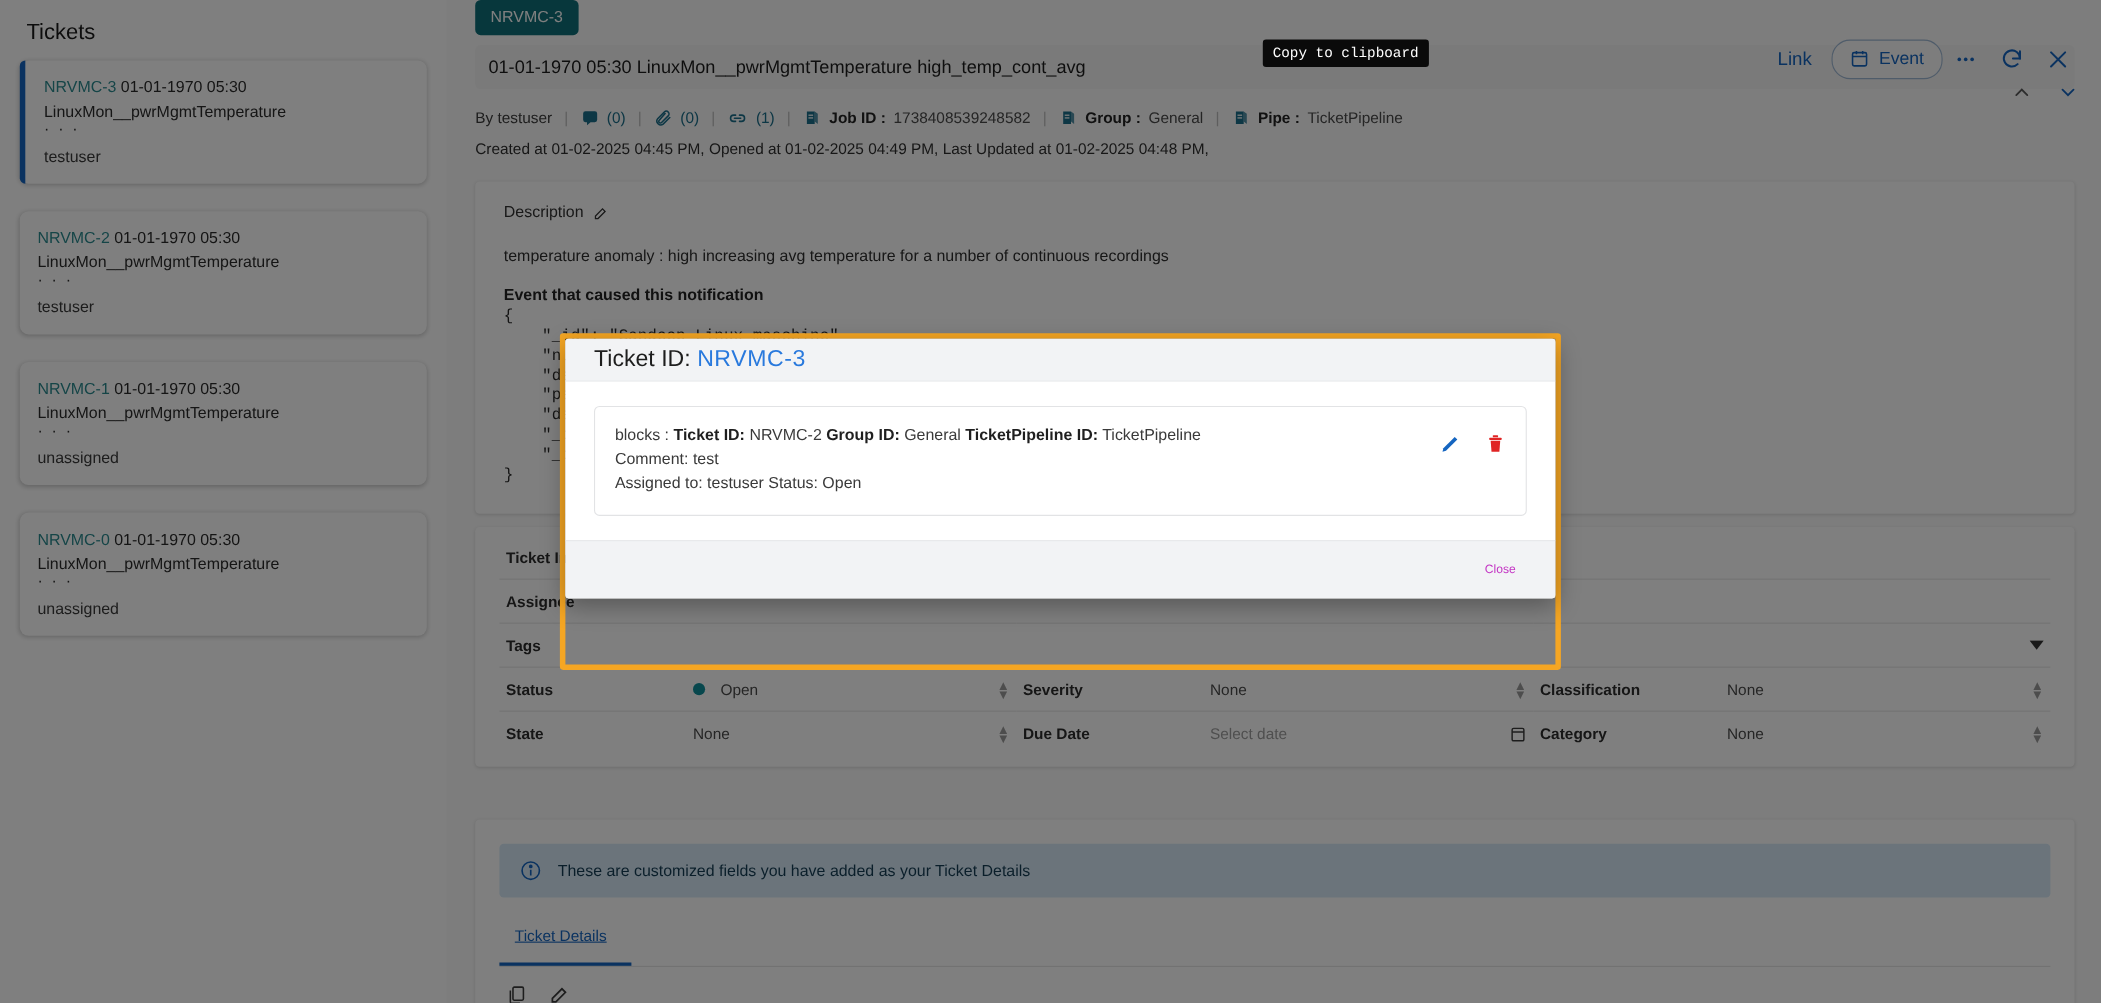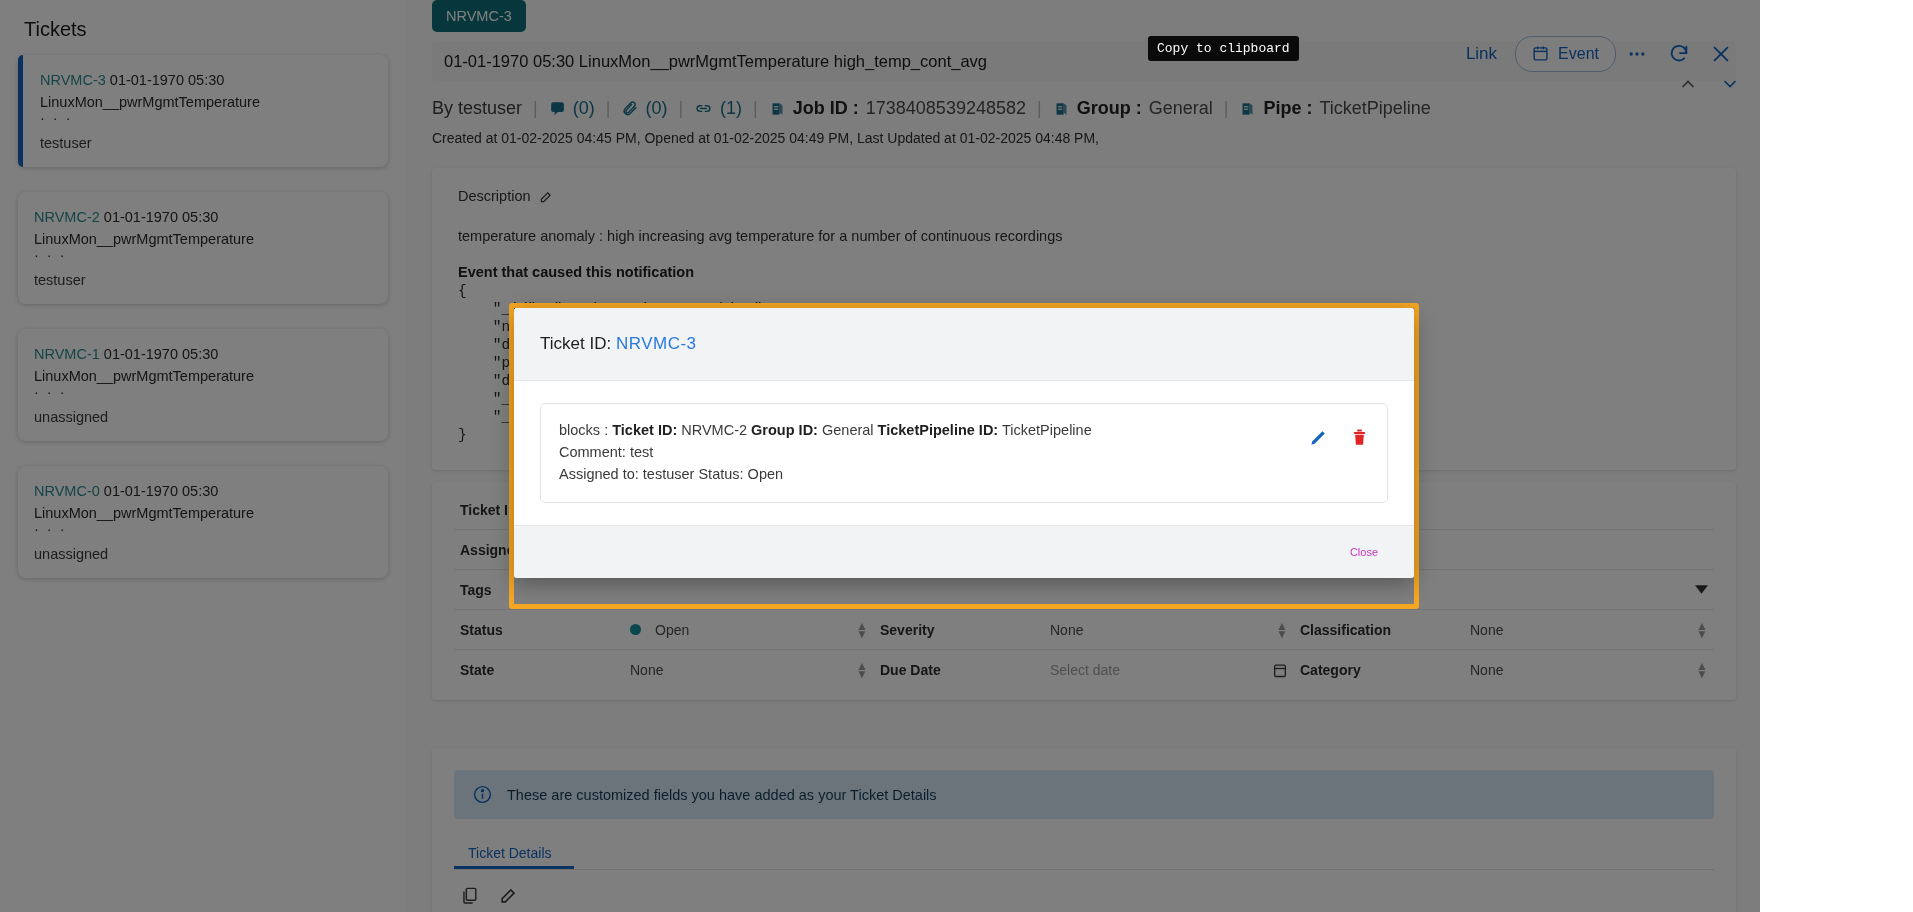--- a/index.html
+++ b/index.html
@@ -5,21 +5,21 @@
   * { box-sizing: border-box; }
   html, body {
     margin: 0; padding: 0;
     width: 1913px; height: 912px;
     overflow: hidden;
     font-family: "Liberation Sans", sans-serif;
     background: #ffffff;
   }
   #root {
     position: relative;
-    width: 1760px; height: 912px;
+    width: 1910px; height: 912px;
     background: #000000;
   }
 
   
   #app {
     position: absolute; inset: 0;
     display: flex;
     background: #ffffff;
   }
 
@@ -129,21 +129,21 @@
     white-space: nowrap;
     top: 36px;
     left: 1148px;
     z-index: 40;
     font-family: Liberation Mono, monospace;
   }
 
   .meta-row {
     display: flex; align-items: center;
     margin: 17px 0 0 26px;
-    font-size: 18px;
+    font-size: 14px;
     color: #3d3d3d;
     gap: 0;
     flex-wrap: nowrap;
   }
   .meta-sep { color: #bdbdbd; margin: 0 11px; }
   .meta-item { display: flex; align-items: center; gap: 7px; white-space: nowrap;}
   .meta-strong { font-weight: bold; color: #222; }
   .meta-val { color: #4a4a4a; }
   .meta-count { color: #1b6e8a; }
   .dates-row {
@@ -210,23 +210,24 @@
   .info-banner {
     background: #d6e9f7;
     border-radius: 4px;
     padding: 14px 18px;
     display: flex; align-items: center; gap: 14px;
     font-size: 14.5px; color: #153d54;
   }
   .tabs-row { margin-top: 14px; border-bottom: 1px solid #e3e3e3; display: flex; }
   .tab {
     font-size: 14px; color: #1565c0;
-    padding: 12px 22px 5px 14px;
+    padding: 12px 22px 17px 14px;
     border-bottom: 3px solid #1565c0;
     cursor: pointer;
+    text-decoration: underline;
   }
   .tools-row { display: flex; gap: 20px; padding: 16px 6px; align-items:center;}
 
   
   #dim {
     position: absolute; inset: 0;
     background: rgba(0,0,0,0.50);
     z-index: 20;
   }
 
@@ -246,22 +247,22 @@
     left: 514px; top: 308px;
     width: 900px;
     z-index: 31;
     background: #ffffff;
     border-radius: 3px;
     box-shadow: 0 6px 22px rgba(0,0,0,0.32);
     overflow: hidden;
   }
   .modal-head {
     background: #f2f3f5;
-    padding: 26px 26px;
-    font-size: 17px;
+    padding: 7px 26px;
+    font-size: 21px;
     color: #1e1e1e;
     border-bottom: 1px solid #e7e8ea;
   }
   .modal-head .mid { color: #2979dd; letter-spacing: 0.5px; }
   .modal-body { background: #ffffff; padding: 22px 26px; }
   .link-box {
     border: 1px solid #e2e3e5;
     border-radius: 5px;
     padding: 15px 18px 16px 18px;
     position: relative;

